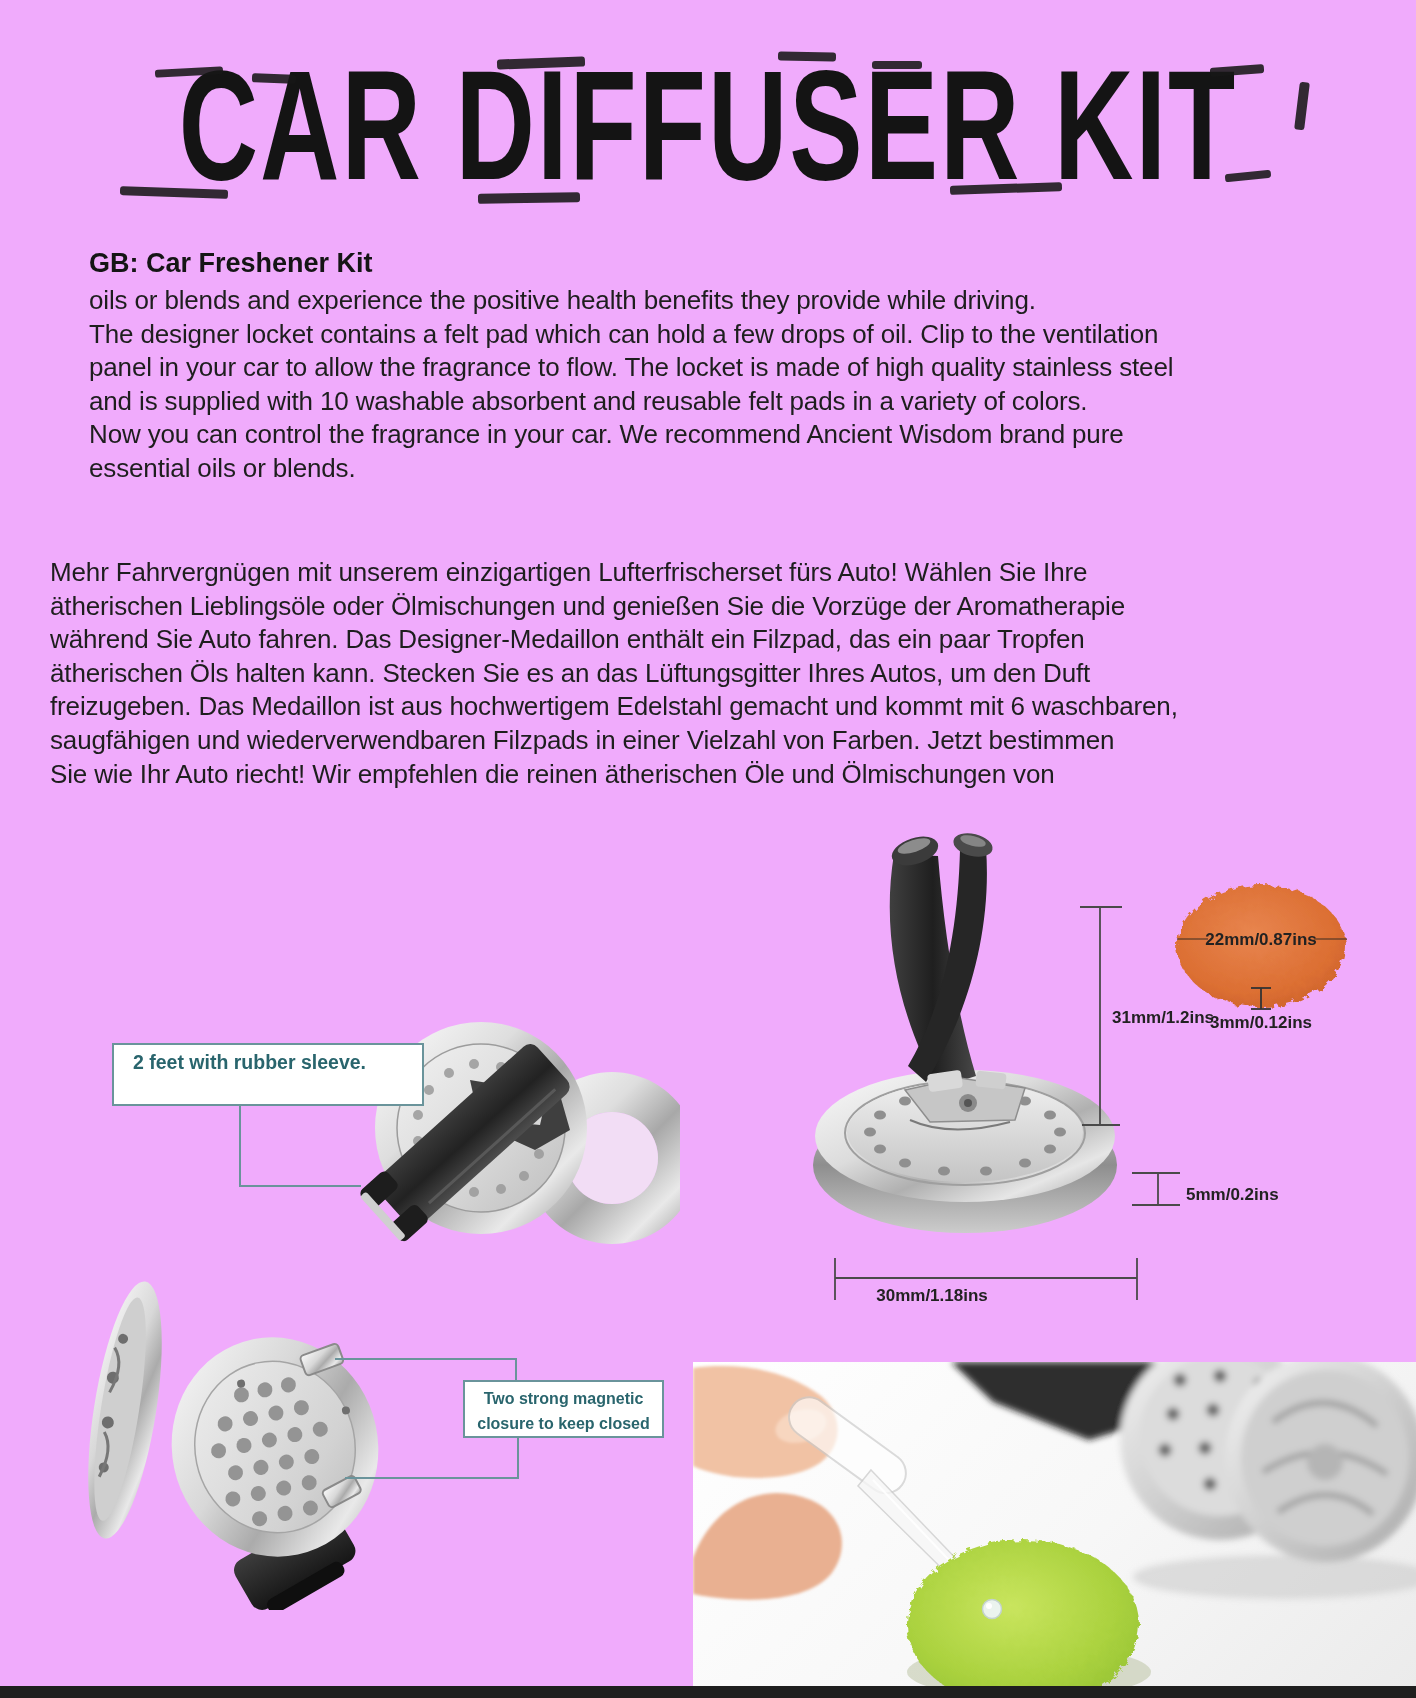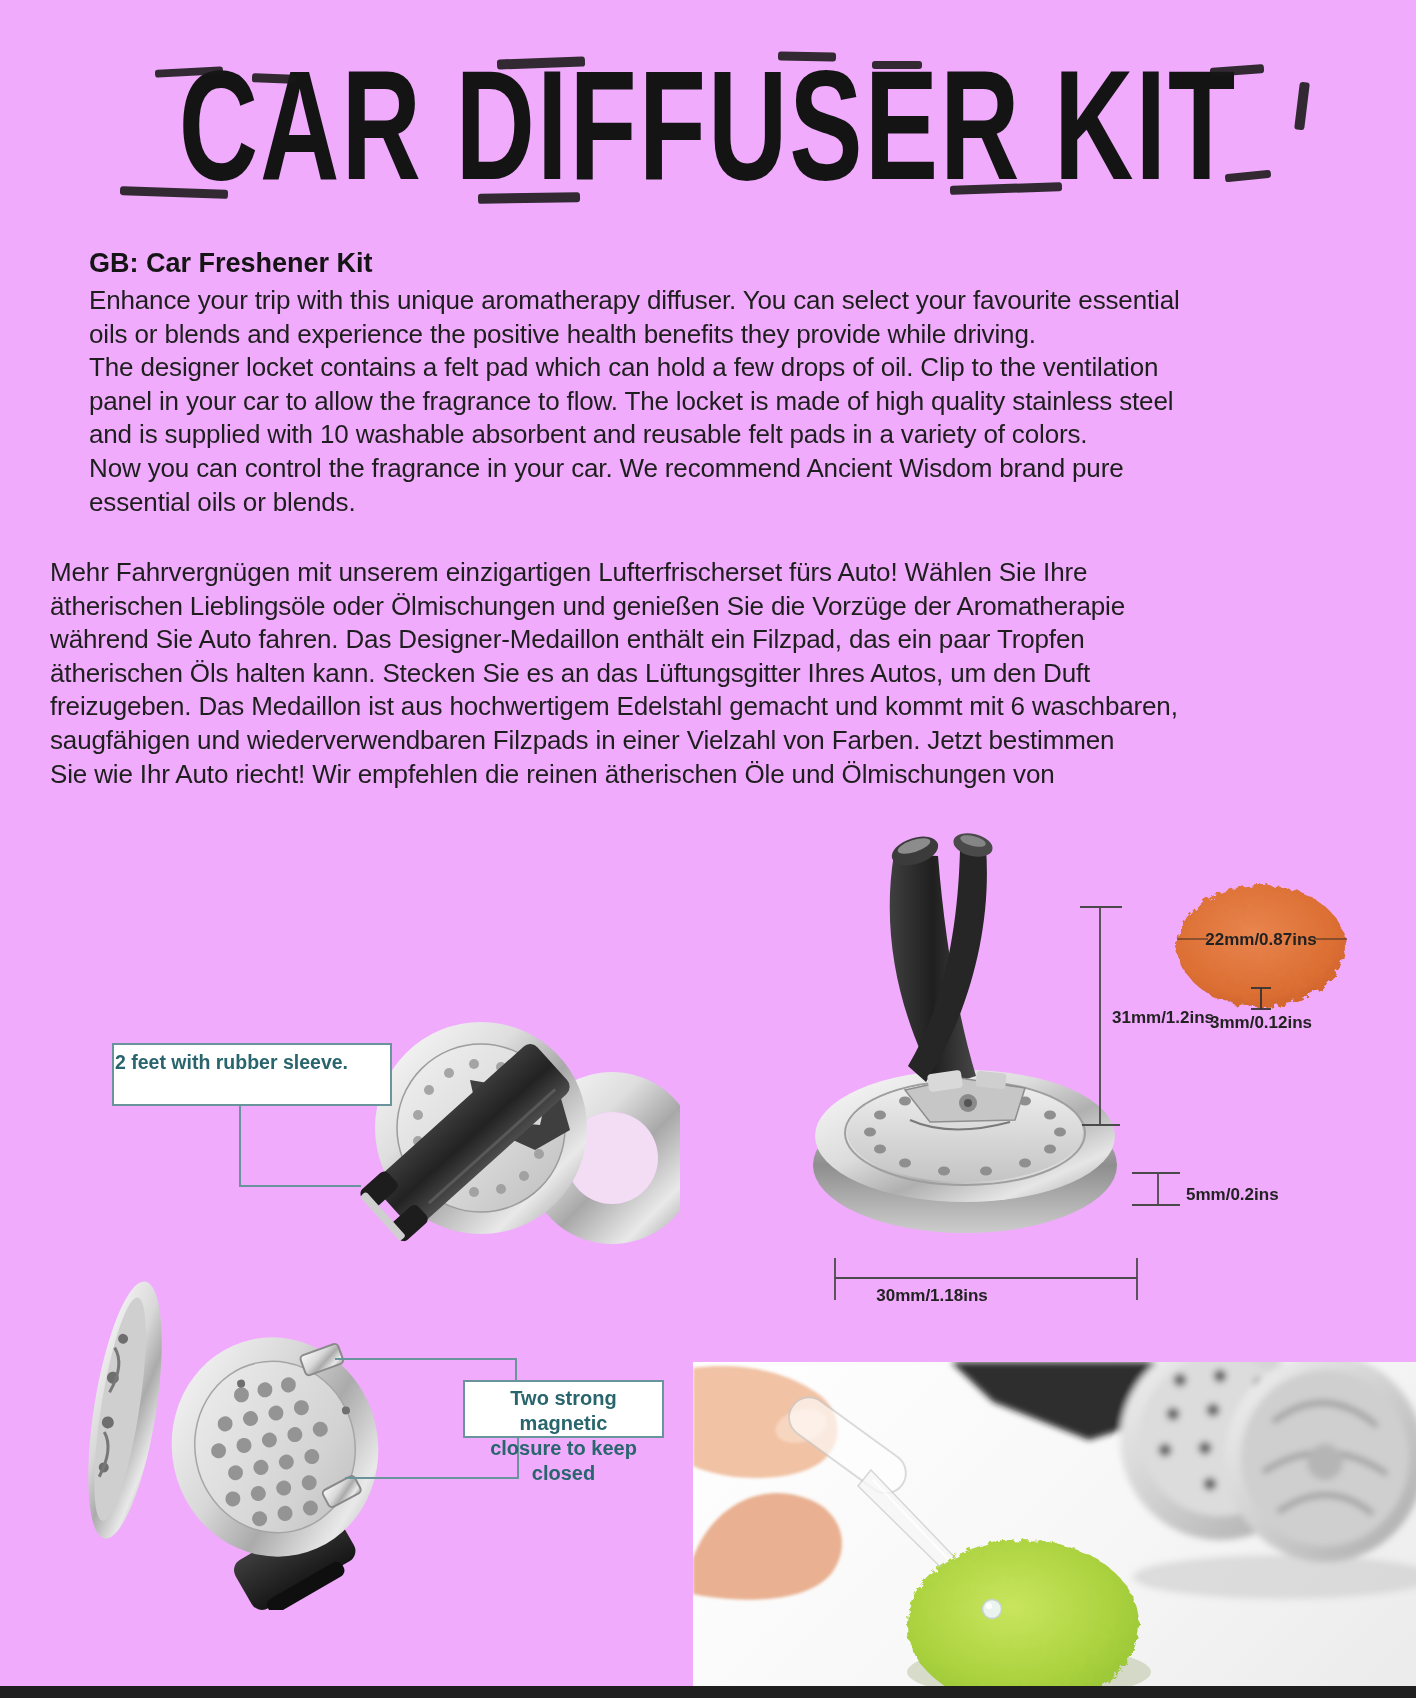--- a/index.html
+++ b/index.html
@@ -10,22 +10,22 @@
          font-weight:bold;font-size:110px;letter-spacing:2px;color:#141414;
          transform:scaleY(1.42);transform-origin:top center;white-space:nowrap;}
   .smudge{position:absolute;background:#171717;border-radius:3px;opacity:.88;}
   
   .text-block{position:absolute;left:50px;width:1300px;}
   .text-block h2{margin:0 0 5px 0;font-size:27px;line-height:31px;font-weight:bold;color:#151515;}
   .tline{font-size:26px;line-height:33.6px;letter-spacing:-0.15px;white-space:nowrap;color:#1e1e1e;}
   
   .callout{position:absolute;border:2px solid #6a949b;background:#ffffff;color:#29656d;
            font-weight:bold;box-sizing:border-box;z-index:30;}
-  .callout-feet{left:112px;top:1043px;width:280px;height:63px;font-size:19.5px;line-height:25px;padding:5px 1px;}
-  .callout-magnetic{left:463px;top:1380px;width:201px;height:58px;font-size:20px;line-height:25px;text-align:center;padding:4px 0;}
+  .callout-feet{left:112px;top:1043px;width:312px;height:63px;font-size:19.5px;line-height:25px;padding:5px 19px;}
+  .callout-magnetic{left:463px;top:1380px;width:201px;height:58px;font-size:16px;line-height:25px;text-align:center;padding:4px 0;}
   .cline{position:absolute;background:#6a949b;z-index:25;}
   
   .fig{position:absolute;}
   .photo{position:absolute;left:693px;top:1362px;width:723px;height:326px;overflow:hidden;
          background:linear-gradient(135deg,#ffffff 0%,#f7f7f7 55%,#ebebeb 100%);}
   .bottom-bar{position:absolute;left:0;top:1686px;width:1416px;height:12px;background:#1f1f1f;}
   svg text{font-family:"Liberation Sans",sans-serif;font-weight:bold;fill:#222;}
 </style>
 </head>
 <body>
@@ -42,21 +42,20 @@
     <div class="smudge" style="left:1210px;top:66px;width:54px;height:9px;transform:rotate(-4deg);"></div>
     <div class="smudge" style="left:1297px;top:82px;width:10px;height:48px;transform:rotate(7deg);"></div>
     <div class="smudge" style="left:120px;top:188px;width:108px;height:9px;transform:rotate(2deg);"></div>
     <div class="smudge" style="left:478px;top:193px;width:102px;height:10px;transform:rotate(-1deg);"></div>
     <div class="smudge" style="left:950px;top:184px;width:112px;height:9px;transform:rotate(-2deg);"></div>
     <div class="smudge" style="left:1225px;top:172px;width:46px;height:8px;transform:rotate(-6deg);"></div>
   </div>
 
   <div class="text-block" style="top:248px;margin-left:39px;">
     <h2>GB: Car Freshener Kit</h2>
-    <div class="tline">Enhance your trip with this unique aromatherapy diffuser. You can select your favourite essential</div>
     <div class="tline">oils or blends and experience the positive health benefits they provide while driving.</div>
     <div class="tline">The designer locket contains a felt pad which can hold a few drops of oil. Clip to the ventilation</div>
     <div class="tline">panel in your car to allow the fragrance to flow. The locket is made of high quality stainless steel</div>
     <div class="tline">and is supplied with 10 washable absorbent and reusable felt pads in a variety of colors.</div>
     <div class="tline">Now you can control the fragrance in your car. We recommend Ancient Wisdom brand pure</div>
     <div class="tline">essential oils or blends.</div>
   </div>
 
   <div class="text-block" style="top:556px;">
     <div class="tline">Mehr Fahrvergnügen mit unserem einzigartigen Lufterfrischerset fürs Auto! Wählen Sie Ihre</div>

